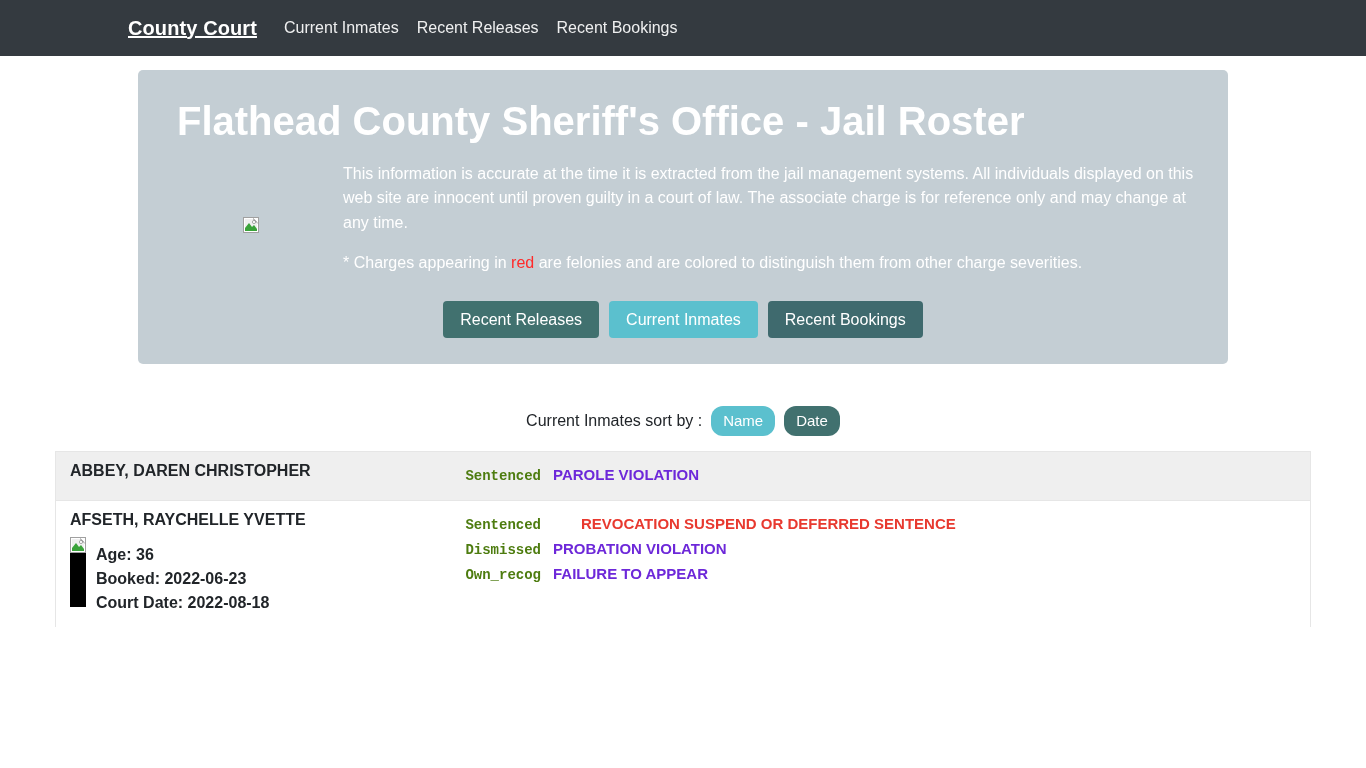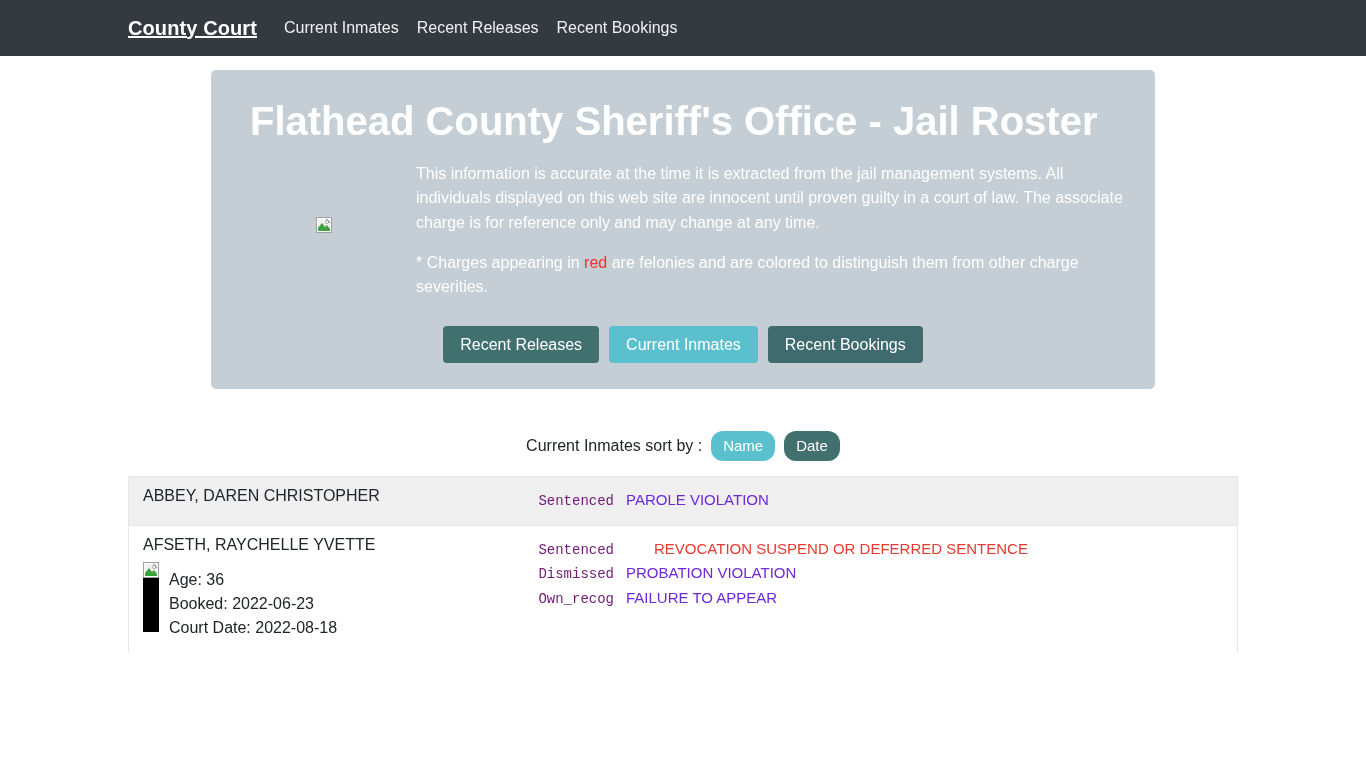--- a/index.html
+++ b/index.html
@@ -34,21 +34,21 @@
     color: rgba(255,255,255,.92);
     font-size: 16px;
     text-decoration: none;
     padding: 0 9px;
     white-space: nowrap;
   }
   .nav-link:first-child { padding-left: 0; }
 
   
   .container {
-    width: 944px;
+    width: 1090px;
     margin: 0 auto;
     padding: 0;
   }
 
   
   .jumbotron {
     margin-top: 14px;
     background: #c4ced4;
     border-radius: 5px;
     padding: 28px 20px 26px 20px;
@@ -129,21 +129,21 @@
     border-radius: 12px;
     color: #ffffff;
     font-size: 15px;
     font-family: "Liberation Sans", sans-serif;
     padding: 6px 12px;
     cursor: pointer;
     line-height: 1.2;
   }
 
   
-  .roster { width: 1110px; margin: 0 auto; }
+  .roster { width: 1256px; margin: 0 auto; font-weight: bold; }
   .inmate-row {
     display: flex;
     border: 1px solid #e6e6e6;
     border-bottom: none;
     padding: 10px 14px 12px 14px;
   }
   .inmate-row.odd { background: #efefef; }
   .inmate-row.even { background: #ffffff; }
 
   .info-col { width: 375px; flex: 0 0 375px; }
@@ -185,21 +185,21 @@
     display: flex;
     align-items: baseline;
     line-height: 1.55;
   }
   .charge-status {
     width: 96px;
     flex: 0 0 96px;
     text-align: right;
     font-family: "Liberation Mono", monospace;
     font-size: 14px;
-    color: #701a75;
+    color: #4d7c0f;
     padding-right: 0;
   }
   .charge-desc {
     font-size: 15px;
     color: #6d28d9;
     padding-left: 12px;
     white-space: nowrap;
   }
   .charge-desc.felony { color: #e8392f; padding-left: 40px; }
 </style>

